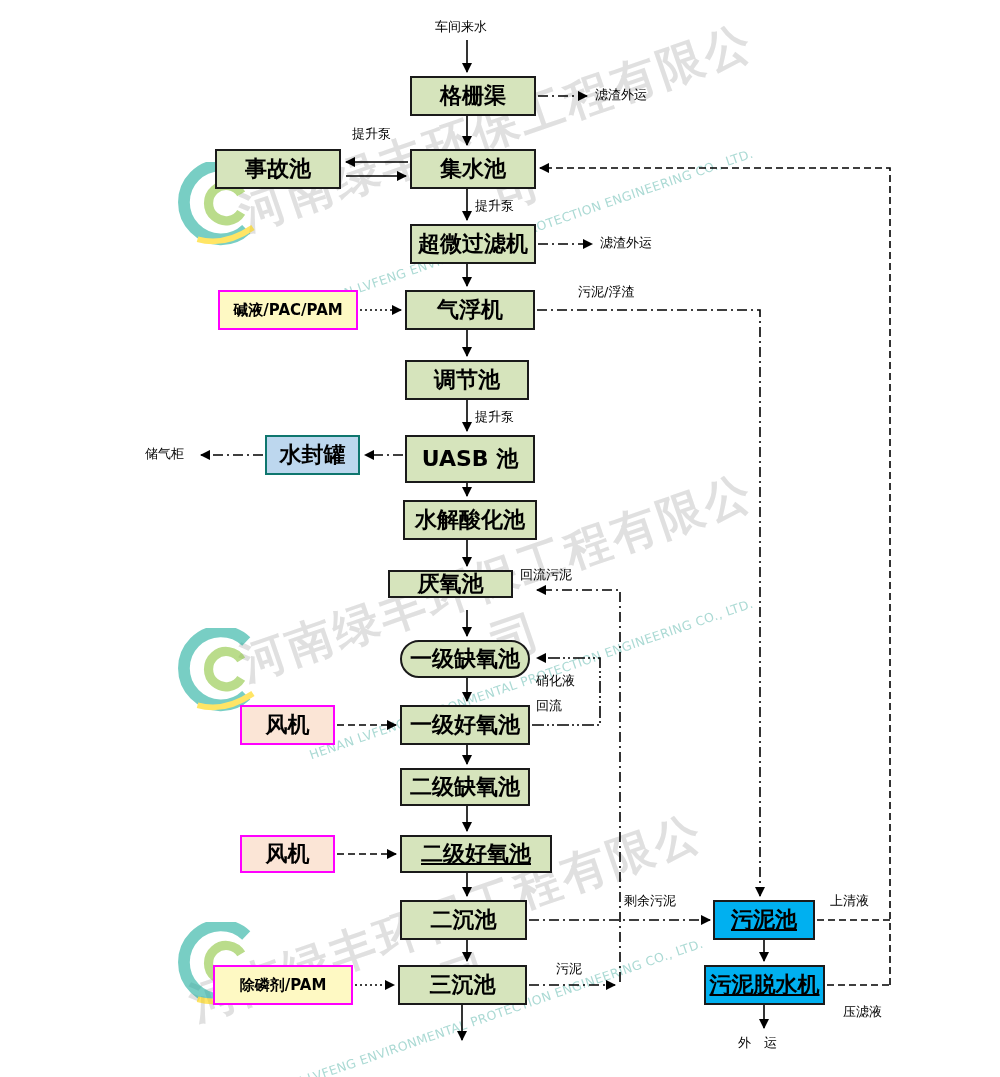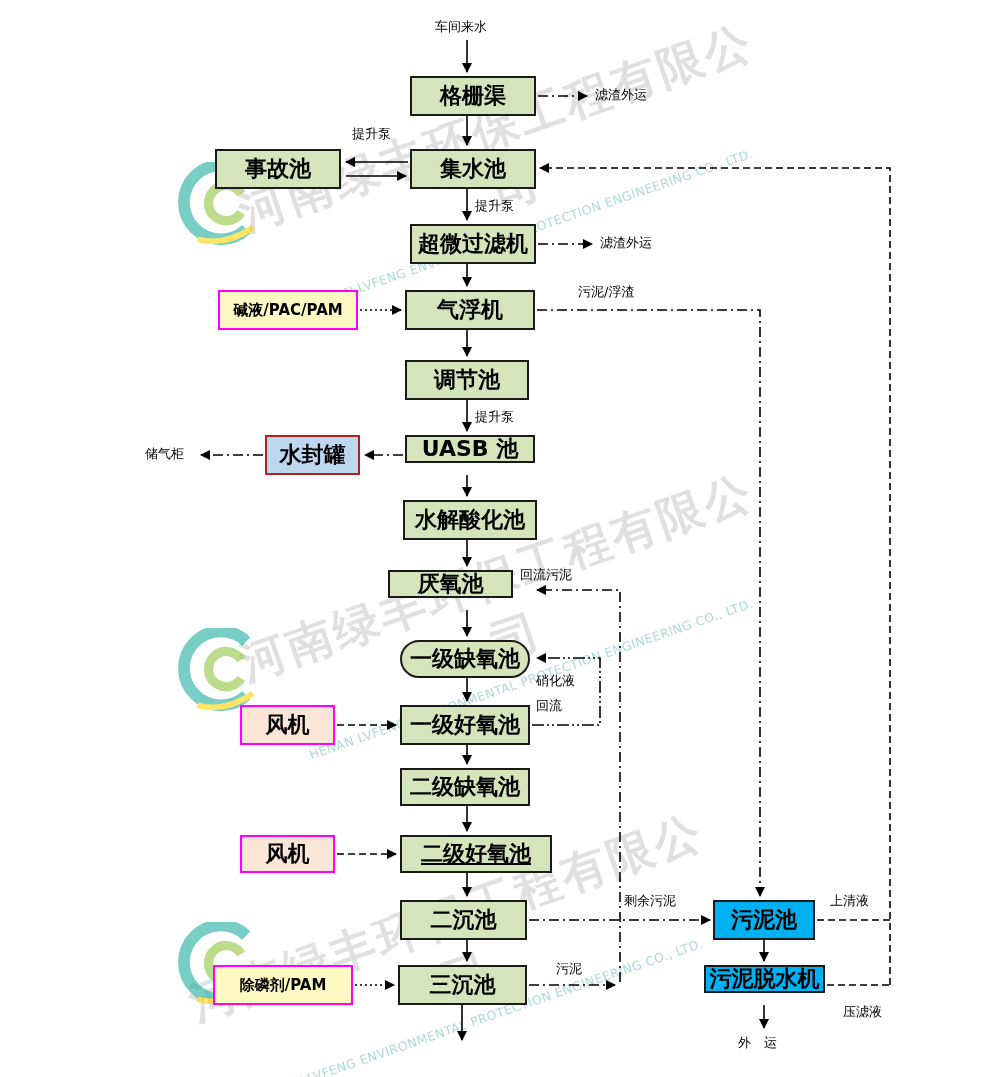--- a/index.html
+++ b/index.html
@@ -20,22 +20,22 @@
   .dashdot  { stroke-dasharray:10 4 2 4; }
   .dashdotdot { stroke-dasharray:12 3 2 3 2 3; }
   .dotted   { stroke-dasharray:2 3; }
   
   .node {
     position:absolute; display:flex; align-items:center; justify-content:center;
     box-sizing:border-box; font-weight:bold; font-size:22px; color:#000;
     z-index:3; white-space:nowrap; background:#fff;
   }
   .green { background:var(--node-green,#d6e4bc); border:2px solid #1a1a1a; }
-  .blue  { background:var(--node-blue,#bdd7ee);  border:2px solid #b91c1c; }
-  .cyan  { background:var(--node-cyan,#00b0f0);  border:2px solid #1a1a1a; }
+  .blue  { background:var(--node-blue,#bdd7ee);  border:2px solid #0f766e; }
+  .cyan  { background:var(--node-cyan,#00b0f0);  border:2px solid #1a1a1a;text-decoration:underline; }
   .chem  { background:#fef9c3; border:2px solid var(--chem-border,#ff00ff); font-size:15px; }
   .fan   { background:var(--fan-fill,#fbe5d6);   border:2px solid var(--chem-border,#ff00ff); }
   
   .lbl { position:absolute; font-size:13px; color:#000; z-index:3; white-space:nowrap; }
 </style>
 </head>
 <body>
 
 <div class="canvas">
 
@@ -133,34 +133,34 @@
   </svg>
 
   <div class="node green" style="left:410px; top:76px;  width:126px; height:40px;">格栅渠</div>
   <div class="node green" style="left:215px; top:149px; width:126px; height:40px;">事故池</div>
   <div class="node green" style="left:410px; top:149px; width:126px; height:40px;">集水池</div>
   <div class="node green" style="left:410px; top:224px; width:126px; height:40px;">超微过滤机</div>
   <div class="node chem" style="left:218px; top:290px; width:140px; height:40px;">碱液/PAC/PAM</div>
   <div class="node green" style="left:405px; top:290px; width:130px; height:40px;">气浮机</div>
   <div class="node green" style="left:405px; top:360px; width:124px; height:40px;">调节池</div>
   <div class="node blue" style="left:265px; top:435px; width:95px;  height:40px;">水封罐</div>
-  <div class="node green" style="left:405px; top:435px; width:130px; height:28px;text-align:center;">UASB 池</div>
+  <div class="node green" style="left:405px; top:435px; width:130px; height:48px;text-align:center;">UASB 池</div>
   <div class="node green" style="left:403px; top:500px; width:134px; height:40px;">水解酸化池</div>
   <div class="node green" style="left:388px; top:570px; width:125px; height:28px;font-family:Liberation Serif, serif;">厌氧池</div>
   <div class="node green" style="left:400px; top:640px; width:130px; height:38px;border-radius:19px;">一级缺氧池</div>
   <div class="node fan" style="left:240px; top:705px; width:95px;  height:40px;">风机</div>
   <div class="node green" style="left:400px; top:705px; width:130px; height:40px;">一级好氧池</div>
   <div class="node green" style="left:400px; top:768px; width:130px; height:38px;">二级缺氧池</div>
   <div class="node fan" style="left:240px; top:835px; width:95px;  height:38px;">风机</div>
   <div class="node green" style="left:400px; top:835px; width:152px; height:38px;text-decoration:underline;">二级好氧池</div>
   <div class="node green" style="left:400px; top:900px; width:127px; height:40px;">二沉池</div>
   <div class="node cyan" style="left:713px; top:900px; width:102px; height:40px;">污泥池</div>
   <div class="node chem" style="left:213px; top:965px; width:140px; height:40px;">除磷剂/PAM</div>
   <div class="node green" style="left:398px; top:965px; width:129px; height:40px;">三沉池</div>
-  <div class="node cyan" style="left:704px; top:965px; width:121px; height:28px;">污泥脱水机</div>
+  <div class="node cyan" style="left:704px; top:965px; width:121px; height:40px;">污泥脱水机</div>
 
   <div class="lbl" style="left:435px; top:18px;">车间来水</div>
   <div class="lbl" style="left:352px; top:125px;">提升泵</div>
   <div class="lbl" style="left:595px; top:86px;">滤渣外运</div>
   <div class="lbl" style="left:475px; top:197px;">提升泵</div>
   <div class="lbl" style="left:600px; top:234px;">滤渣外运</div>
   <div class="lbl" style="left:578px; top:283px;">污泥/浮渣</div>
   <div class="lbl" style="left:475px; top:408px;">提升泵</div>
   <div class="lbl" style="left:145px; top:445px;">储气柜</div>
   <div class="lbl" style="left:520px; top:566px;">回流污泥</div>

